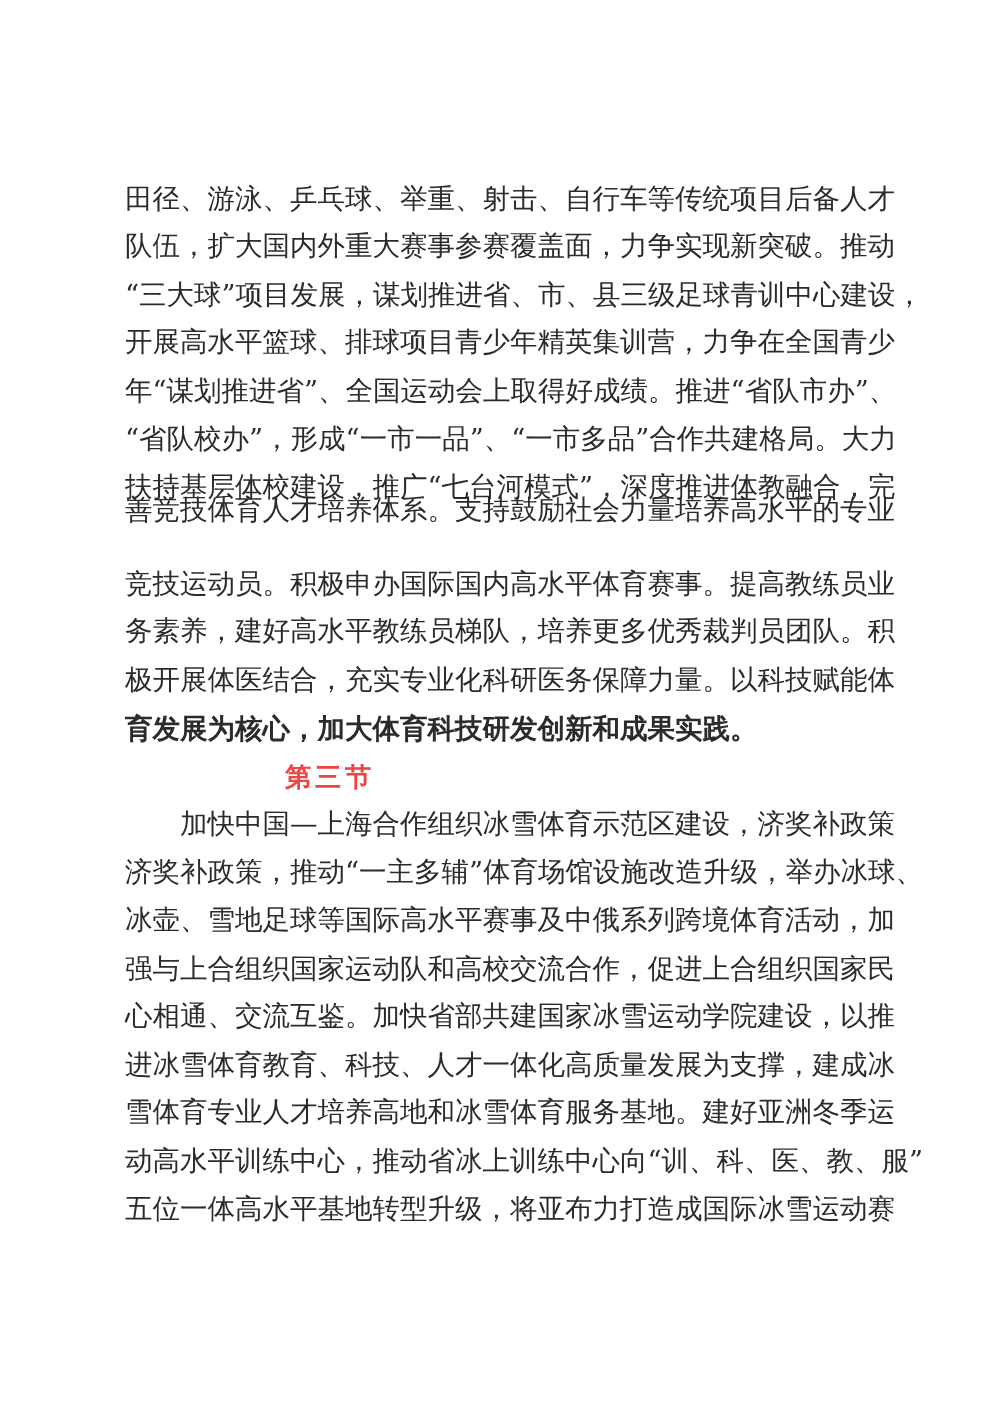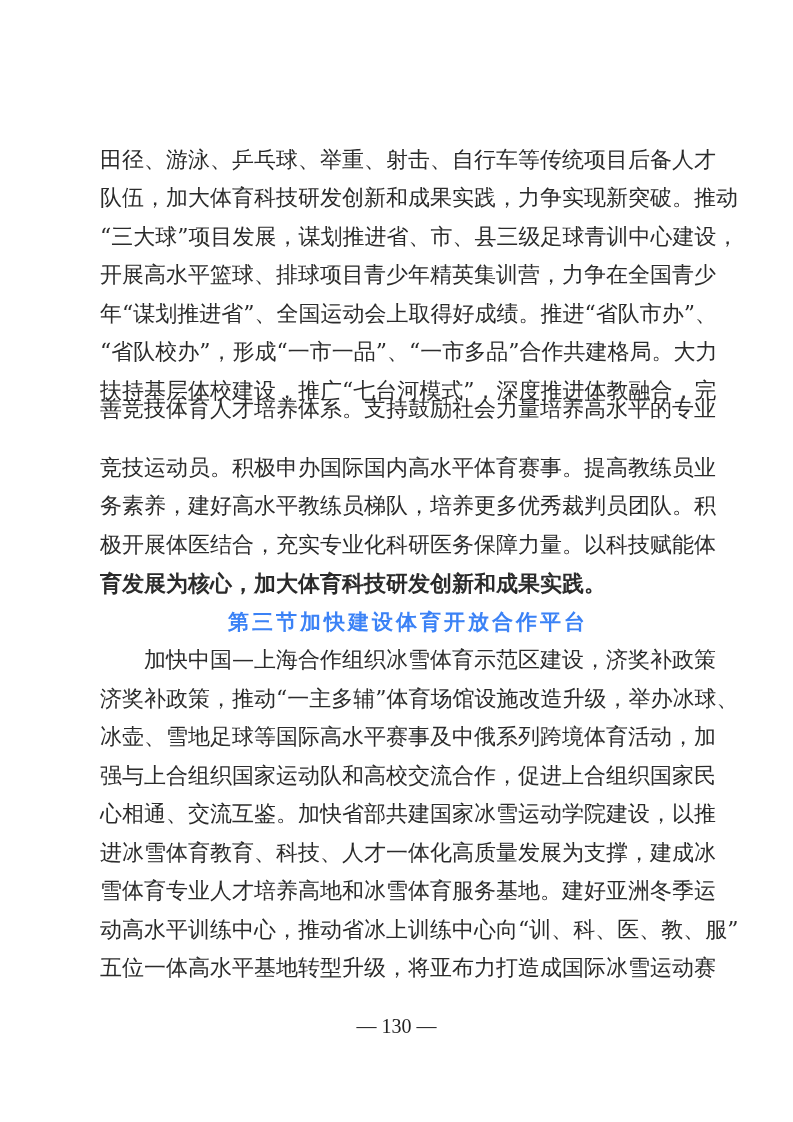--- a/index.html
+++ b/index.html
@@ -47,21 +47,21 @@
     .heading {
       position: absolute;
       left: 228px;
       width: 342px;
       top: 603px;
       height: 38px;
       line-height: 38px;
       font-size: 21px;
       font-weight: bold;
       white-space: nowrap;
-      color: #3b82f6;
+      color: #ef4444;
       display: flex;
       justify-content: space-between;
     }
     .heading .sec-num { letter-spacing: 3px; }
     .heading .sec-title { letter-spacing: 3px; }
     .page-number {
       position: absolute;
       left: 0;
       width: 793px;
       top: 1012px;
@@ -72,45 +72,43 @@
       color: #222;
     }
   </style>
 </head>
 <body>
 
 <div class="page">
 
   <div>
     <div class="line" style="top:141px">田径、游泳、乒乓球、举重、射击、自行车等传统项目后备人才</div>
-    <div class="line" style="top:179px">队伍，加大体育科技研发创新和成果实践，力争实现新突破。推动</div>
+    <div class="line" style="top:179px">队伍，扩大国内外重大赛事参赛覆盖面，力争实现新突破。推动</div>
     <div class="line" style="top:218px">“三大球”项目发展，谋划推进省、市、县三级足球青训中心建设，</div>
     <div class="line" style="top:256px">开展高水平篮球、排球项目青少年精英集训营，力争在全国青少</div>
     <div class="line" style="top:295px">年“谋划推进省”、全国运动会上取得好成绩。推进“省队市办”、</div>
     <div class="line" style="top:333px">“省队校办”，形成“一市一品”、“一市多品”合作共建格局。大力</div>
     <div class="line" style="top:372px">扶持基层体校建设，推广“七台河模式”，深度推进体教融合，完</div>
     <div class="line" style="top:390px">善竞技体育人才培养体系。支持鼓励社会力量培养高水平的专业</div>
     <div class="line" style="top:449px">竞技运动员。积极申办国际国内高水平体育赛事。提高教练员业</div>
     <div class="line" style="top:487px">务素养，建好高水平教练员梯队，培养更多优秀裁判员团队。积</div>
     <div class="line" style="top:526px">极开展体医结合，充实专业化科研医务保障力量。以科技赋能体</div>
     <div class="line last" style="top:564px">育发展为核心，加大体育科技研发创新和成果实践。</div>
   </div>
 
   <div class="heading">
     <span class="sec-num">第三节</span>
-    <span class="sec-title">加快建设体育开放合作平台</span>
   </div>
 
   <div>
     <div class="line indent" style="top:641px">加快中国—上海合作组织冰雪体育示范区建设，济奖补政策</div>
     <div class="line" style="top:680px">济奖补政策，推动“一主多辅”体育场馆设施改造升级，举办冰球、</div>
     <div class="line" style="top:718px">冰壶、雪地足球等国际高水平赛事及中俄系列跨境体育活动，加</div>
     <div class="line" style="top:757px">强与上合组织国家运动队和高校交流合作，促进上合组织国家民</div>
     <div class="line" style="top:795px">心相通、交流互鉴。加快省部共建国家冰雪运动学院建设，以推</div>
     <div class="line" style="top:834px">进冰雪体育教育、科技、人才一体化高质量发展为支撑，建成冰</div>
     <div class="line" style="top:872px">雪体育专业人才培养高地和冰雪体育服务基地。建好亚洲冬季运</div>
     <div class="line" style="top:911px">动高水平训练中心，推动省冰上训练中心向“训、科、医、教、服”</div>
     <div class="line" style="top:949px">五位一体高水平基地转型升级，将亚布力打造成国际冰雪运动赛</div>
   </div>
 
-  <div class="page-number">— 130 —</div>
 
 </div>
 
 </body></html>

